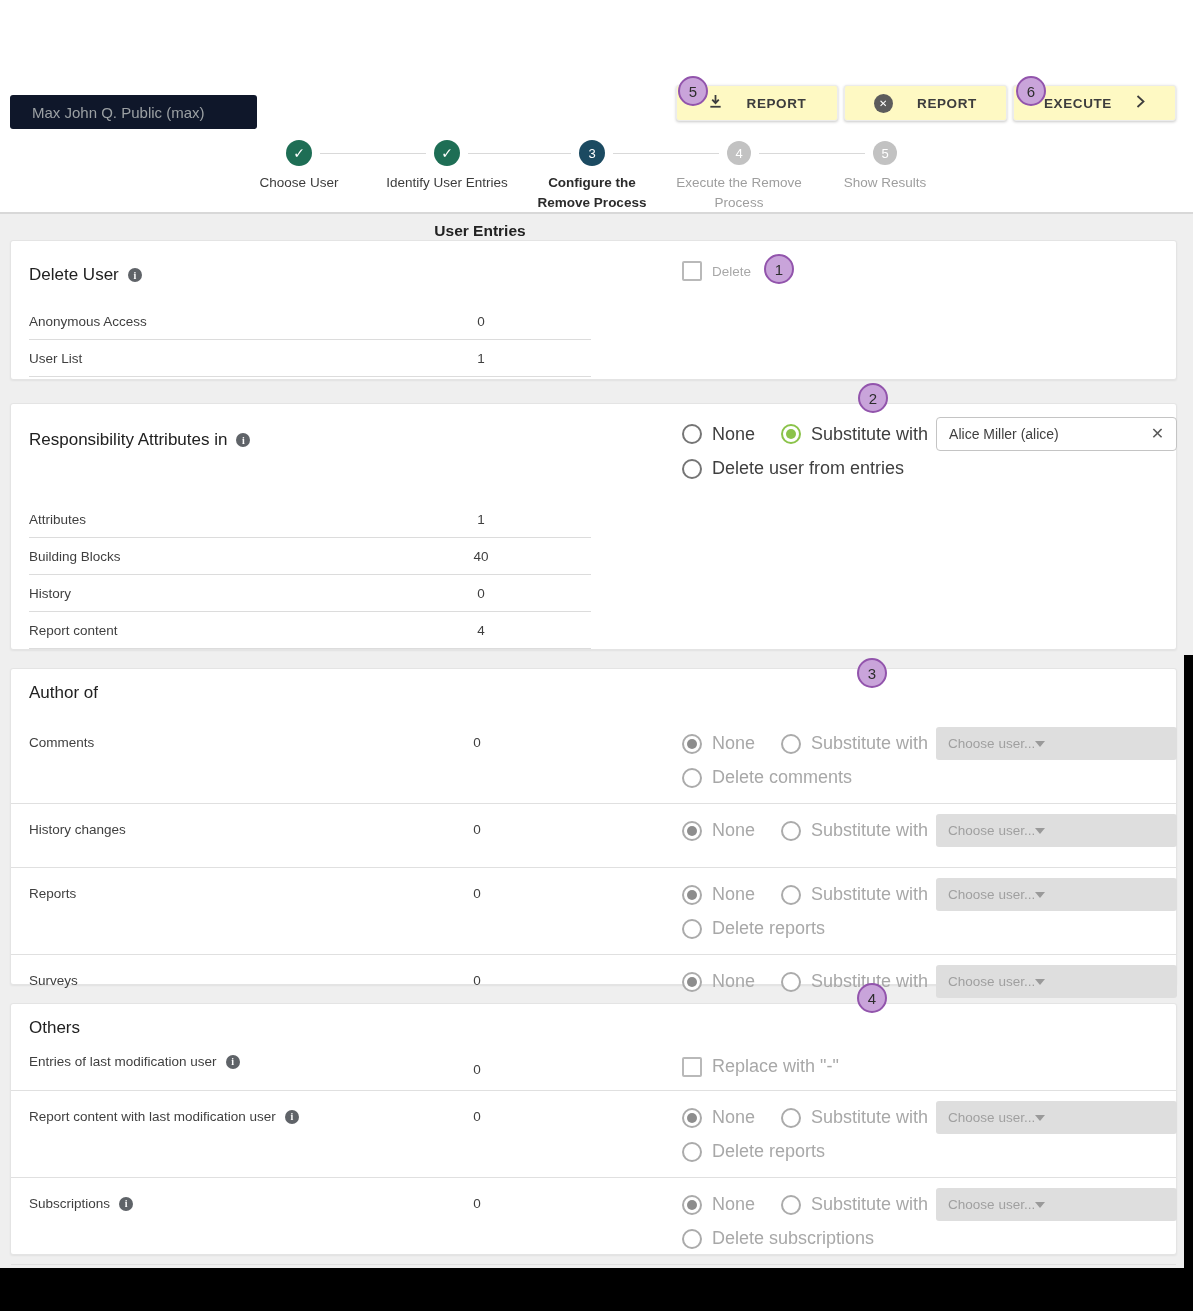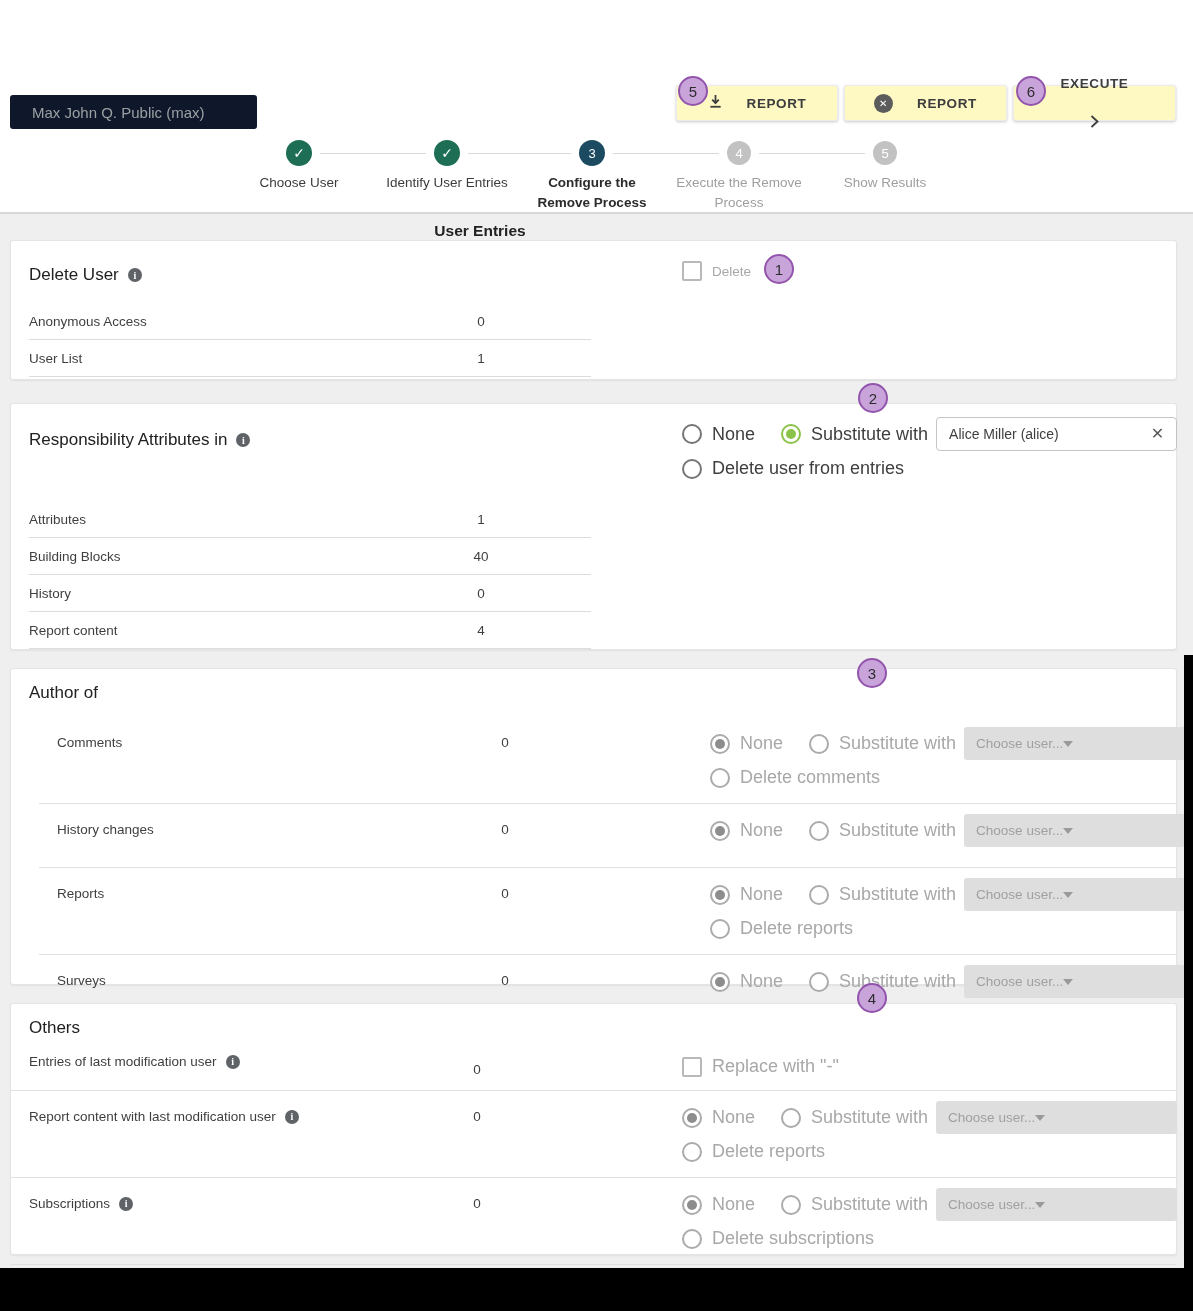--- a/index.html
+++ b/index.html
@@ -14,21 +14,21 @@
     display:flex;align-items:center;justify-content:center;}
   .user-field{position:absolute;left:10px;top:95px;width:247px;height:34px;background:#0f172a;border-radius:3px;
     color:#9ba0a3;font-size:15px;display:flex;align-items:center;padding-left:22px;box-sizing:border-box;}
 
   
   .btn{position:absolute;top:85px;height:36px;background:#fef9c3;border:1px solid #ececec;border-radius:3px;
     box-shadow:0 1px 3px rgba(0,0,0,0.22);display:flex;align-items:center;justify-content:center;gap:24px;
     font-size:13.5px;letter-spacing:.6px;color:#3d3d3d;font-weight:700;cursor:pointer;box-sizing:border-box;}
   .btn-report{left:676px;width:162px;}
   .btn-cancel{left:844px;width:163px;}
-  .btn-execute{left:1013px;width:163px;flex-direction:column;}
+  .btn-execute{left:1013px;width:163px;}
   .cancel-ico{width:19px;height:19px;border-radius:50%;background:#5c5c5c;color:#fff;font-size:10px;
     display:flex;align-items:center;justify-content:center;font-weight:700;}
 
   
   .stepper{position:absolute;top:140px;left:0;width:1193px;height:70px;}
   .scircle{position:absolute;border-radius:50%;display:flex;align-items:center;justify-content:center;color:#fff;}
   .scircle.done{width:26px;height:26px;top:0;background:#1e6e55;font-size:14px;font-weight:700;}
   .scircle.active{width:26px;height:26px;top:0;background:#1b4a61;font-size:13px;}
   .scircle.todo{width:24px;height:24px;top:1px;background:#c2c2c2;font-size:13px;}
   .conn{position:absolute;top:13px;height:1px;background:#d9d9d9;}
@@ -97,21 +97,21 @@
   
   .c1-titlerow{position:relative;display:flex;align-items:center;padding:16px 18px 0 18px;height:36px;}
   .c1-settings{position:absolute;left:671px;top:20px;display:flex;align-items:center;}
   .c1-settings .lab{margin-left:10px;font-size:13.5px;color:#a8a8a8;}
   .c1-rows{margin-top:10px;}
   .c2-top{position:relative;padding:16px 18px 0 18px;height:81px;box-sizing:border-box;}
   .c2-title{position:absolute;left:18px;top:26px;}
   .c2-settings{position:absolute;left:671px;top:13px;}
   .c2-rows{margin-top:16px;}
   .c3-title,.c4-title{margin:14px 0 0 18px;}
-  .c3-rows{margin-top:14px;padding-left:28px;}
+  .c3-rows{margin-top:14px;}
   .c4-rows{margin-top:12px;}
 
   
   .ann{position:absolute;width:30px;height:30px;border-radius:50%;background:#c9a4da;border:2px solid #9254ac;
     box-sizing:border-box;display:flex;align-items:center;justify-content:center;font-size:15px;color:#2d2d2d;z-index:50;}
 
   .black-right{position:absolute;right:0;top:655px;width:9px;height:656px;background:#000;z-index:40;}
   .black-bottom{position:absolute;left:0;top:1268px;width:1193px;height:43px;background:#000;z-index:40;}
 </style>
 </head>

